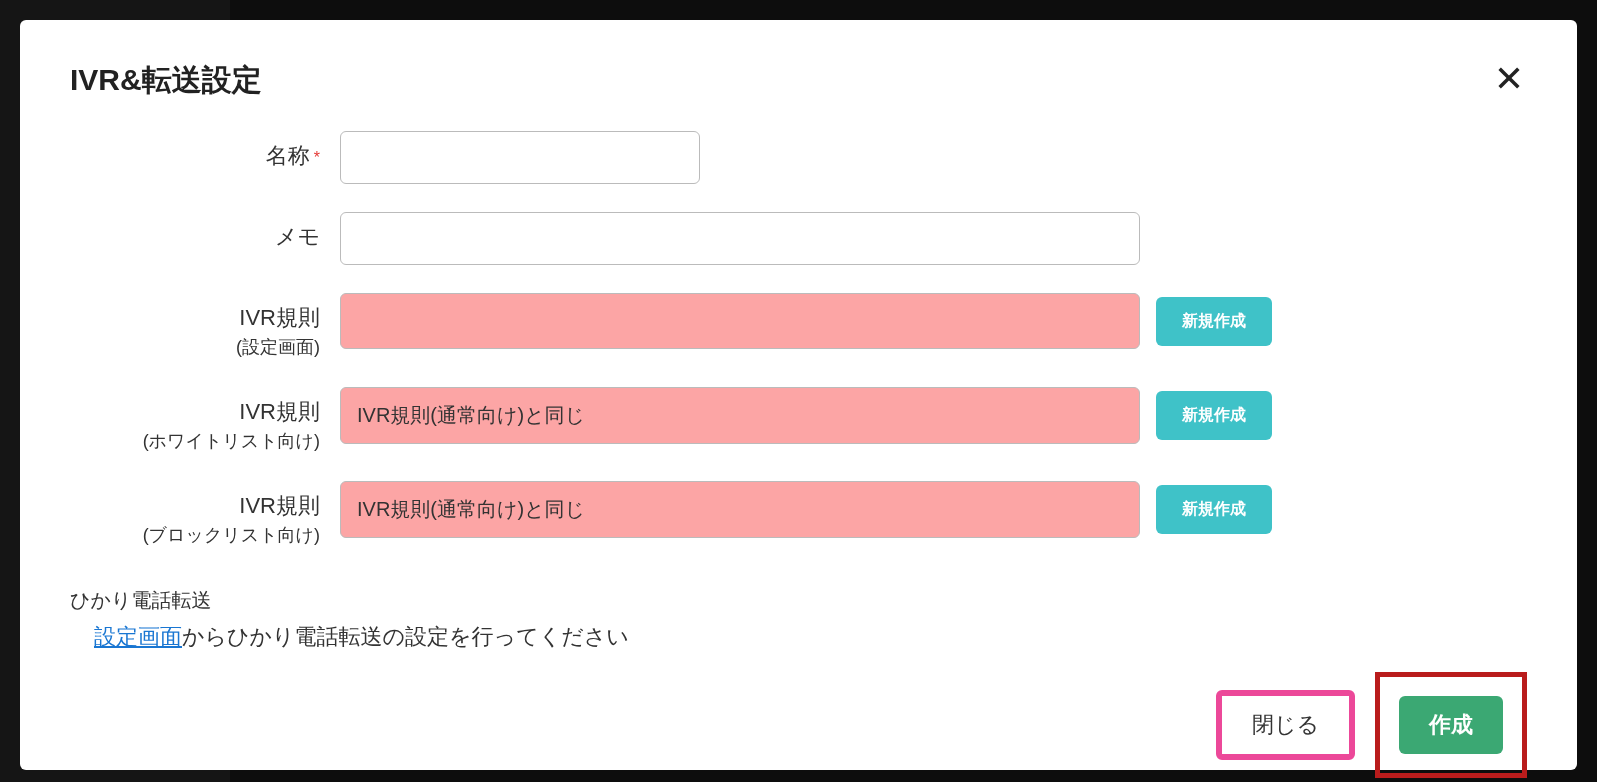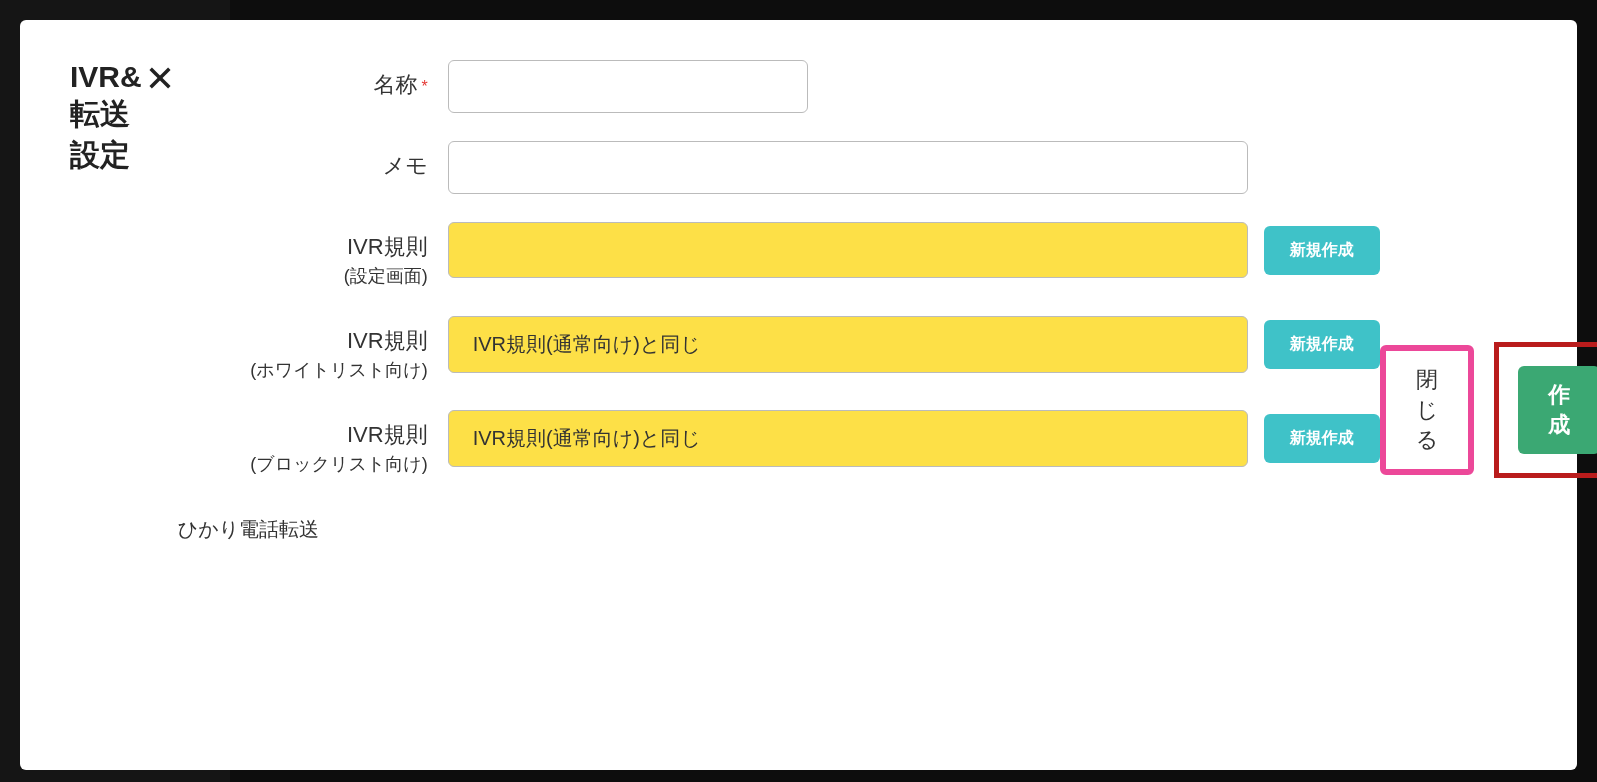--- a/index.html
+++ b/index.html
@@ -26,21 +26,21 @@
     .modal {
       position: absolute;
       top: 20px;
       left: 20px;
       right: 20px;
       bottom: 12px;
       background: #fff;
       border-radius: 6px;
       padding: 40px 50px 30px 50px;
       display: flex;
-      flex-direction: row;
+      flex-direction: column;
     }
     .modal-header {
       display: flex;
       justify-content: space-between;
       align-items: flex-start;
       margin-bottom: 30px;
     }
     .modal-title {
       font-size: 30px;
       font-weight: bold;
@@ -102,23 +102,23 @@
     }
     .text-input.short {
       width: 360px;
     }
     .text-input.long {
       width: 800px;
     }
     .select-input {
       border: 1px solid #bbb;
       border-radius: 6px;
-      padding: 14px 24px;
+      padding: 14px 16px;
       font-size: 20px;
-      background: #fde047;
+      background: #fca5a5;
       width: 800px;
       color: #333;
       min-height: 56px;
       display: flex;
       align-items: center;
       cursor: pointer;
     }
     .btn-teal {
       background: #3fc2c8;
       color: #fff;
@@ -261,20 +261,23 @@
       <div class="input-col">
         <div class="select-input">
             <span>IVR規則(通常向け)と同じ</span>
           </div>
         <button class="btn-teal">新規作成</button>
       </div>
     </div>
 
     <div class="hikari-section">
       <div class="hikari-title">ひかり電話転送</div>
+      <div class="hikari-text">
+        <a class="hikari-link">設定画面</a><span>からひかり電話転送の設定を行ってください</span>
+      </div>
     </div>
 
   </div>
 
   <div class="modal-footer">
     <button class="btn-close">閉じる</button>
     <span class="btn-create-wrap">
       <button class="btn-create">作成</button>
     </span>
   </div>

